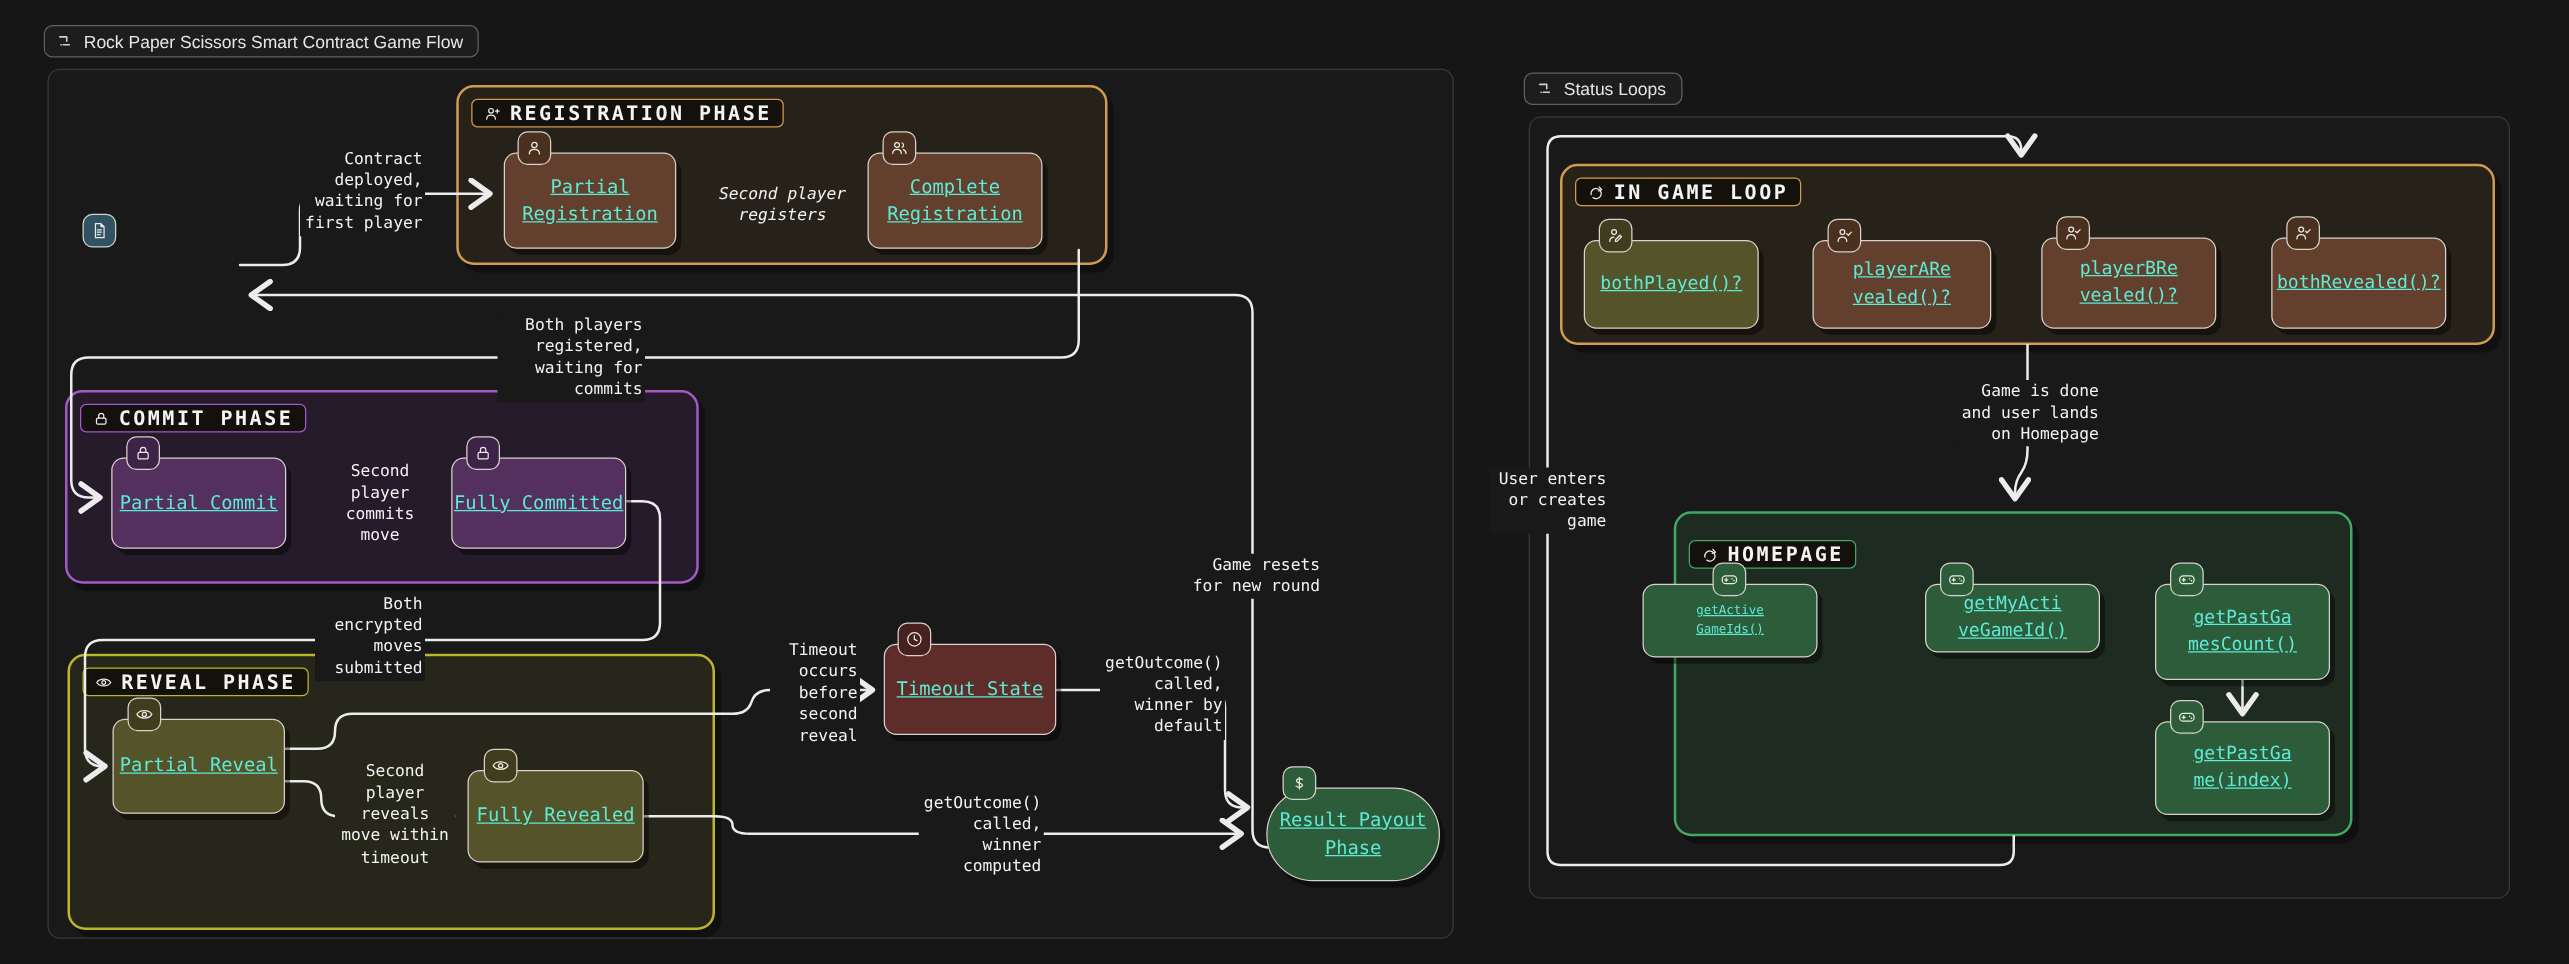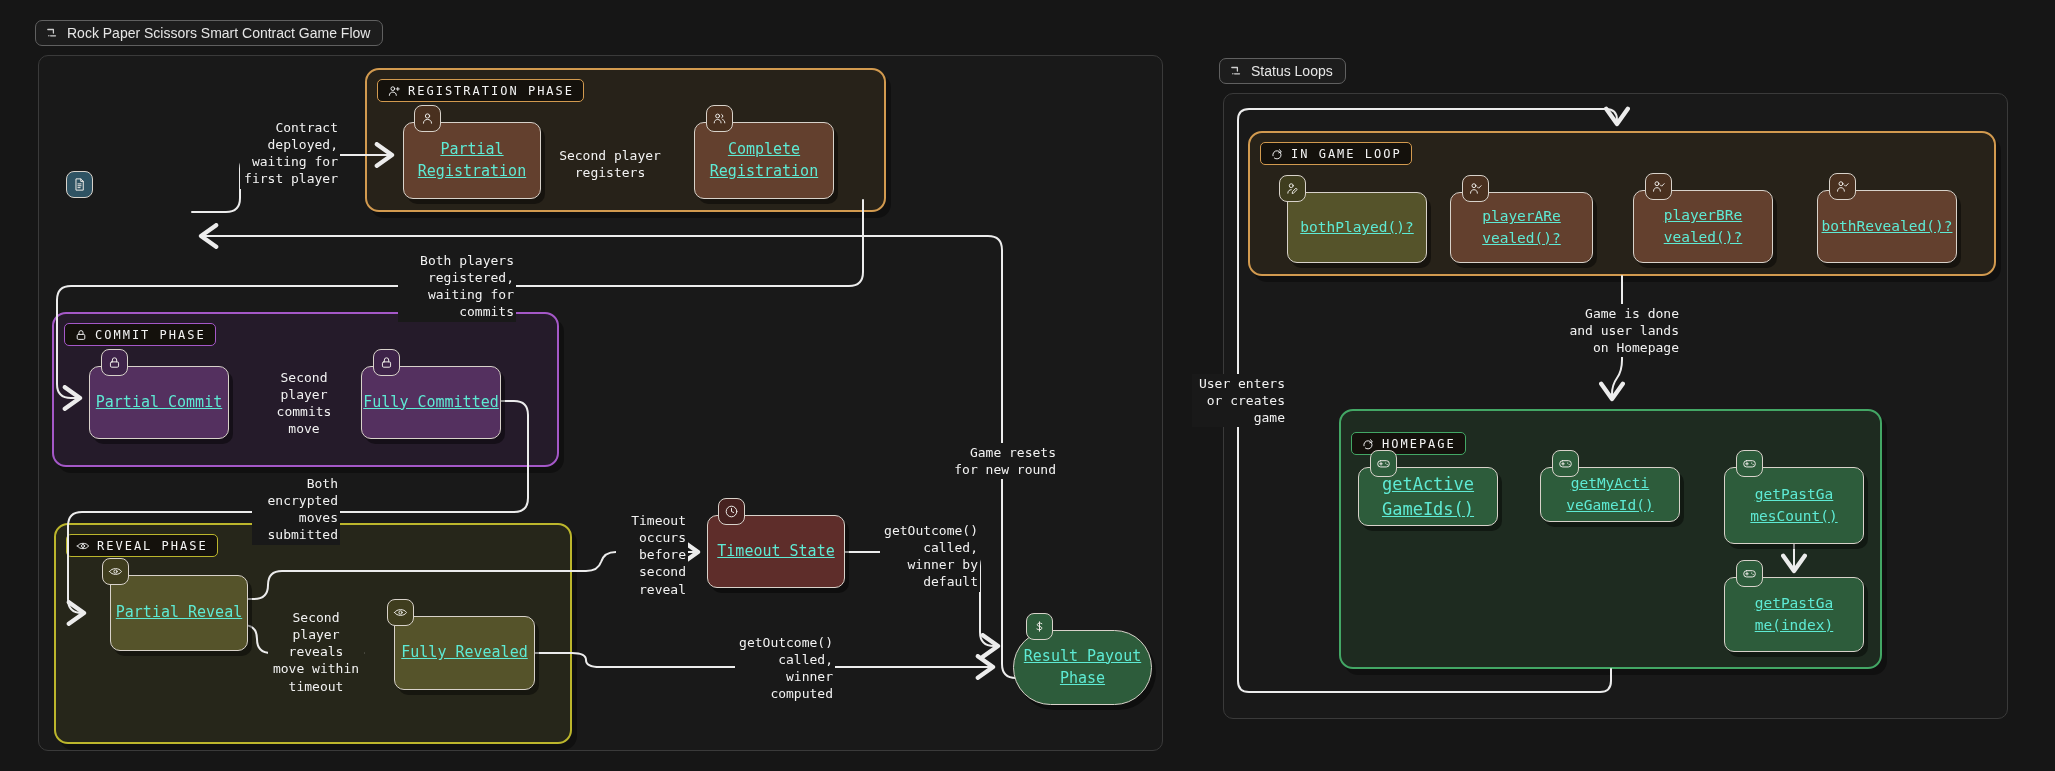--- a/index.html
+++ b/index.html
@@ -17,42 +17,42 @@
 
   
   .container{position:absolute;border-radius:14px;border:2px solid;z-index:2;box-shadow:5px 6px 0 rgba(0,0,0,.35);}
   .c-orange{border-color:#d29a4f;background:#272219;}
   .c-purple{border-color:#a558c8;background:#251b2a;}
   .c-yellow{border-color:#bcb62c;background:#26261a;}
   .c-green {border-color:#43a765;background:#1e2b20;}
 
   .container-label{position:absolute;display:flex;align-items:center;gap:7px;height:23px;
     padding:4px 9px;border-radius:5px;border:1.5px solid;background:#14110c;z-index:3;
-    font-size:12px;font-weight:normal;letter-spacing:2px;color:#f4f4f4;white-space:nowrap;}
+    font-size:16px;font-weight:bold;letter-spacing:2px;color:#f4f4f4;white-space:nowrap;}
   .container-label svg{width:14px;height:14px;stroke:#eee;fill:none;stroke-width:1.7;stroke-linecap:round;stroke-linejoin:round;}
   .l-orange{border-color:#d29a4f;} .l-purple{border-color:#a558c8;}
   .l-yellow{border-color:#bcb62c;} .l-green{border-color:#43a765;}
 
   
   svg.wires{position:absolute;left:0;top:0;z-index:4;}
 
   
   .elabel{position:absolute;z-index:5;text-align:center;font-size:13px;line-height:1.32;
     color:#f2f2f2;white-space:pre-line;padding:1px 2px;}
   .on-bg{background:#191919;text-align:right;} .on-reg{background:#272219;}
   .on-commit{background:#251b2a;} .on-reveal{background:#26261a;}
 
   
   .node{position:absolute;border:1.6px solid #d8d2ca;border-radius:10px;z-index:6;
     display:flex;align-items:center;justify-content:center;text-align:center;
     color:#5eead4;font-size:15px;line-height:1.45;white-space:pre-line;
     box-shadow:4px 5px 0 rgba(0,0,0,.42);text-decoration:underline;}
   .pill{border-radius:38px;}
   .n-brown{background:#63402e;} .n-teal{background:#3e6b7f;} .n-purple{background:#54305f;}
-  .n-olive{background:#55532a;margin-left:20px;} .n-red{background:#5e2d2a;} .n-green{background:#2d5c3b;}
+  .n-olive{background:#55532a;} .n-red{background:#5e2d2a;} .n-green{background:#2d5c3b;}
 
   .badge{position:absolute;width:27px;height:27px;border:1.6px solid #d8d2ca;border-radius:8px;
     display:flex;align-items:center;justify-content:center;z-index:7;}
   .badge svg{width:15px;height:15px;stroke:#eceae6;fill:none;stroke-width:1.6;stroke-linecap:round;stroke-linejoin:round;}
   .b-brown{background:#49301f;} .b-teal{background:#2f5363;} .b-purple{background:#3e2349;}
   .b-olive{background:#3f3d1e;} .b-red{background:#46211f;} .b-green{background:#2d5c3b;}
 </style>
 </head>
 <body>
 
@@ -190,21 +190,21 @@
       <path marker-end="url(#arr)" d="M1611 669 V681 Q1611 692 1600 692 H1249 Q1238 692 1238 681 V120 Q1238 109 1249 109 H1606 Q1617 109 1617 120 V124"></path>
       <path marker-end="url(#arr)" d="M1622 276 V360 Q1622 371 1617 378 Q1612 385 1612 394 V399"></path>
       <path marker-end="url(#arr)" d="M1794 543 V571"></path>
     </g>
   </svg>
 
   <div class="elabel on-bg" style="left:240px;top:118px;width:100px;">Contract
 deployed,
 waiting for
 first player</div>
-  <div class="elabel on-reg" style="left:554px;top:146px;width:112px;">Second player
+  <div class="elabel on-reg" style="left:570px;top:146px;width:112px;font-style:italic;">Second player
 registers</div>
   <div class="elabel on-bg" style="left:398px;top:251px;width:118px;">Both players
 registered,
 waiting for
 commits</div>
   <div class="elabel on-commit" style="left:268px;top:368px;width:72px;">Second
 player
 commits
 move</div>
   <div class="elabel on-bg" style="left:252px;top:474px;width:88px;">Both
@@ -326,21 +326,21 @@
       </svg>
     </div>
 
   <div class="node n-brown" style="left:1817px;top:190px;width:140px;height:73px;font-size:14.5px;">bothRevealed()?</div>
   <div class="badge b-brown" style="left:1829px;top:173px;">
     <svg>
         <use href="#i-person-check"></use>
       </svg>
     </div>
 
-  <div class="node n-green" style="left:1358px;top:467px;width:140px;height:59px;font-size:17px;">getActive
+  <div class="node n-green" style="left:1314px;top:467px;width:140px;height:59px;font-size:10px;">getActive
 GameIds()</div>
   <div class="badge b-green" style="left:1370px;top:450px;">
     <svg>
         <use href="#i-gamepad"></use>
       </svg>
     </div>
 
   <div class="node n-green" style="left:1540px;top:467px;width:140px;height:55px;font-size:14.5px;">getMyActi
 veGameId()</div>
   <div class="badge b-green" style="left:1552px;top:450px;">

